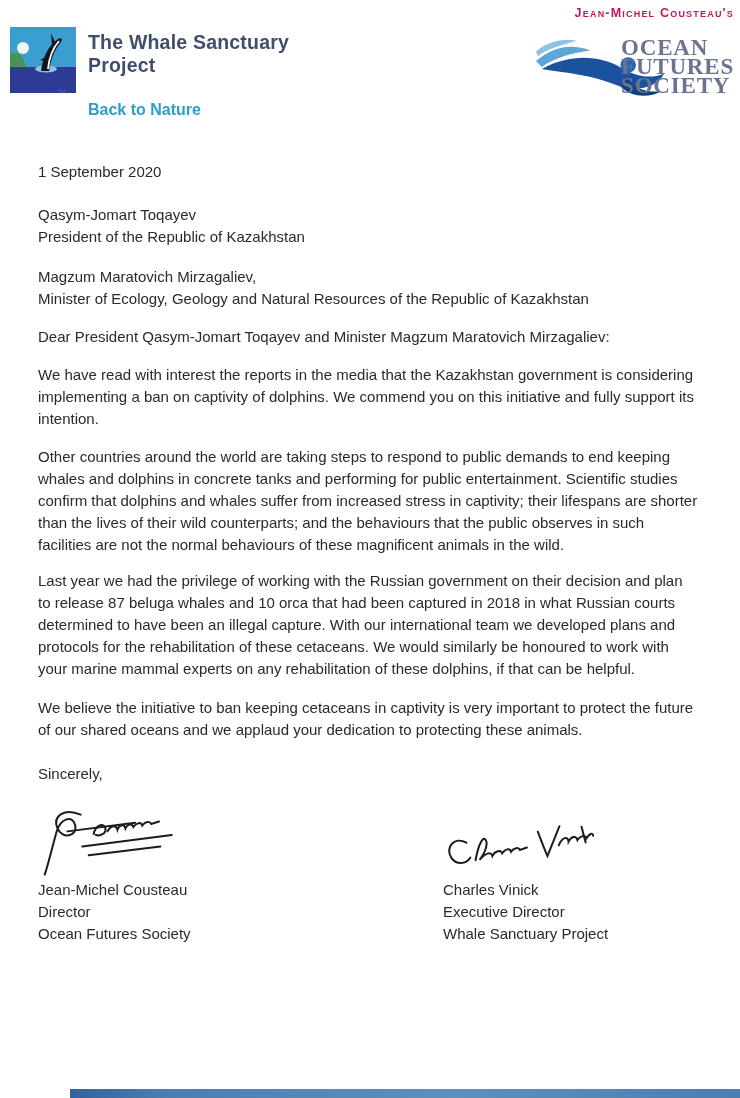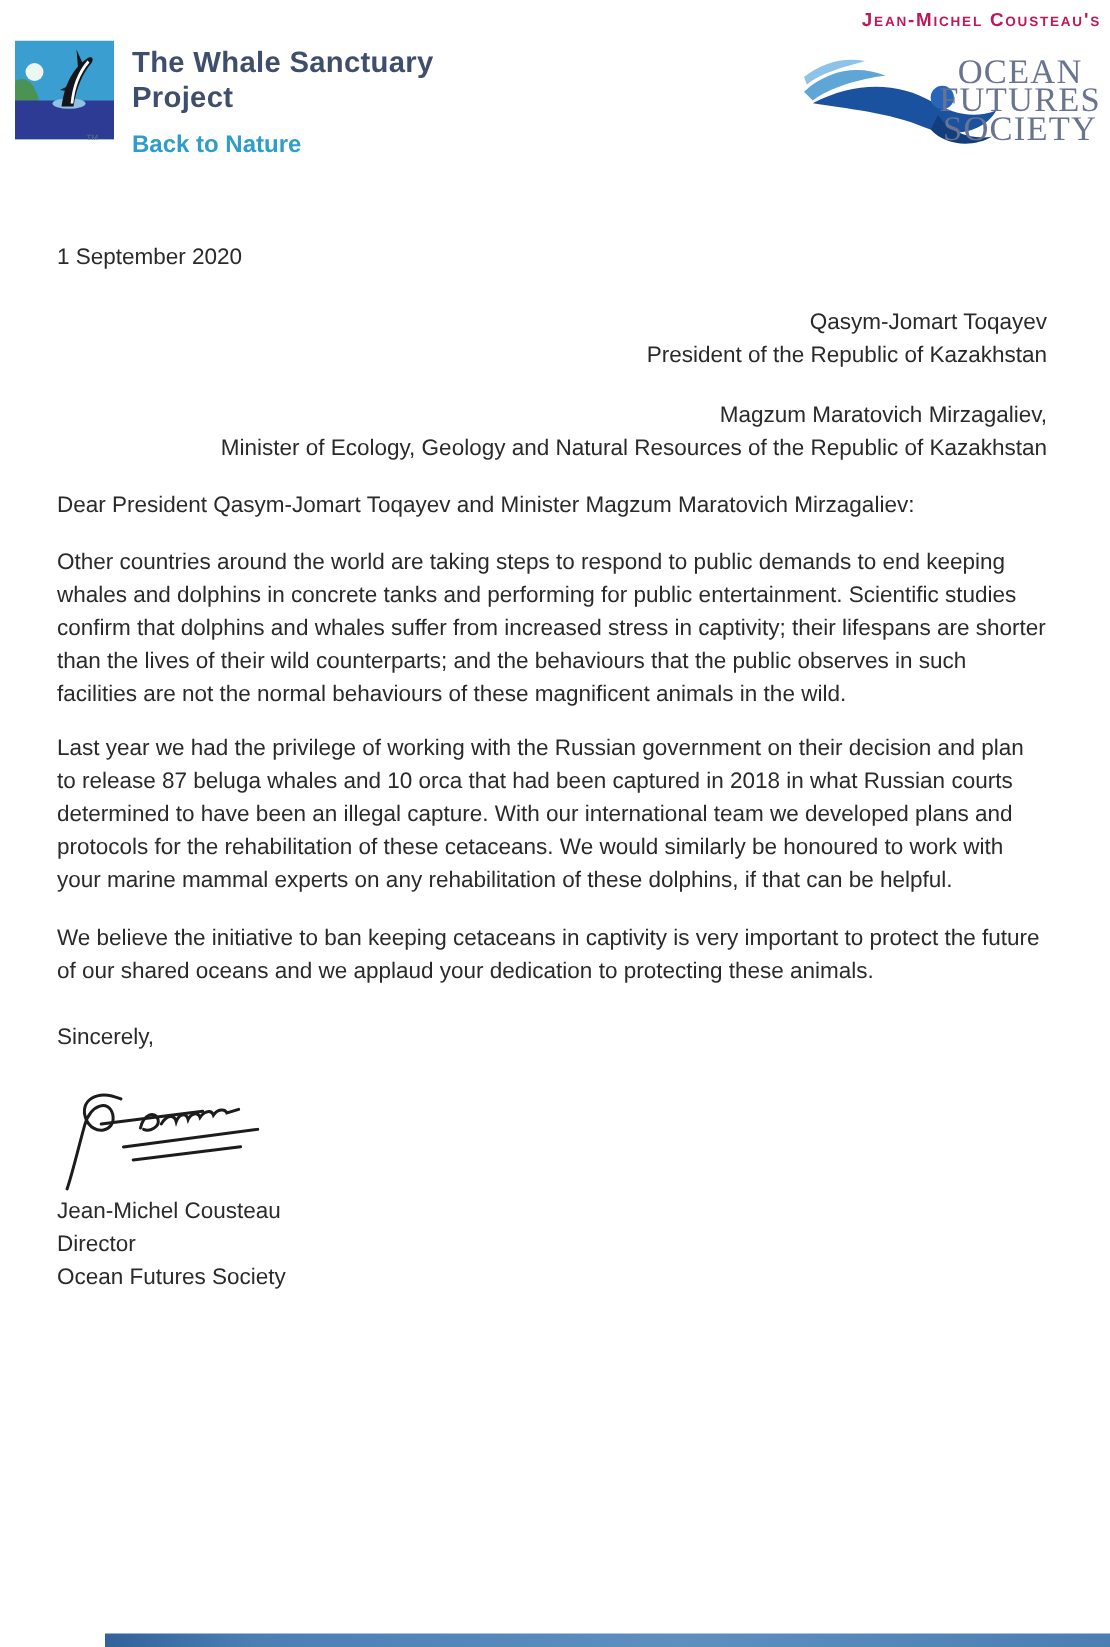--- a/index.html
+++ b/index.html
@@ -21,47 +21,48 @@
   .wsp-title {
     position:absolute; left:88px; top:31px; width:210px;
     font-size:19.5px; line-height:23px; font-weight:600;
     color:#3f4e6b; letter-spacing:.2px;
   }
   .tm-mark {
     position:absolute; left:57px; top:88px;
     font-size:9px; color:#5a6a85;
   }
   .wsp-tagline {
-    position:absolute; left:88px; top:88px;
+    position:absolute; left:88px; top:101px;
     font-size:16px; font-weight:700; color:#2f9dc9;
   }
 
   .ofs-diver { position:absolute; left:533px; top:32px; width:138px; height:66px; }
   .ofs-owner {
     position:absolute; right:6px; top:6px;
     font-size:12.5px; font-weight:700; color:#be185d;
     font-variant:small-caps; letter-spacing:1.2px;
   }
   .ofs-name {
     position:absolute; right:6px; top:38px;
-    text-align:center;
+    text-align:left;
     font-family:"Liberation Serif", serif;
     font-size:23px; line-height:19px; letter-spacing:.8px;
     color:#6a7490;
+    font-weight:bold;
   }
   .ofs-name div { margin-top:0; }
 
   
   .letter {
     position:absolute; left:38px; top:161px; width:660px;
     font-size:15px; line-height:22px;
   }
   .letter p { margin:0; }
   .date { margin-bottom:21px !important; }
-  .recipient { margin-bottom:18px;text-align:right; }
+  .recipient { margin-bottom:18px; }
   .recipient.last { margin-bottom:16px; }
   .salutation { margin-bottom:16px !important; }
   .para { margin-bottom:16px !important; }
   .para.p2 { margin-bottom:14px !important; }
   .para.p3 { margin-bottom:12px !important; }
   .para.p4 { margin-bottom:22px !important;margin-top:17px; }
   .closing { margin-bottom:14px !important; }
 
   
   .sig-row { display:flex; margin-top:6px; }
@@ -126,20 +127,21 @@
       <p>President of the Republic of Kazakhstan</p>
     </div>
 
     <div class="recipient last">
       <p>Magzum Maratovich Mirzagaliev,</p>
       <p>Minister of Ecology, Geology and Natural Resources of the Republic of Kazakhstan</p>
     </div>
 
     <p class="salutation">Dear President Qasym-Jomart Toqayev and Minister Magzum Maratovich Mirzagaliev:</p>
 
+    <p class="para p1">We have read with interest the reports in the media that the Kazakhstan government is considering implementing a ban on captivity of dolphins. We commend you on this initiative and fully support its intention.</p>
     <p class="para p2">Other countries around the world are taking steps to respond to public demands to end keeping whales and dolphins in concrete tanks and performing for public entertainment. Scientific studies confirm that dolphins and whales suffer from increased stress in captivity; their lifespans are shorter than the lives of their wild counterparts; and the behaviours that the public observes in such facilities are not the normal behaviours of these magnificent animals in the wild.</p>
     <p class="para p3">Last year we had the privilege of working with the Russian government on their decision and plan to release 87 beluga whales and 10 orca that had been captured in 2018 in what Russian courts determined to have been an illegal capture. With our international team we developed plans and protocols for the rehabilitation of these cetaceans. We would similarly be honoured to work with your marine mammal experts on any rehabilitation of these dolphins, if that can be helpful.</p>
     <p class="para p4">We believe the initiative to ban keeping cetaceans in captivity is very important to protect the future of our shared oceans and we applaud your dedication to protecting these animals.</p>
 
     <p class="closing">Sincerely,</p>
 
     <div class="sig-row">
 
       <div class="sig-col-left">
         <div class="sig-art">
@@ -152,19 +154,35 @@
               <path class="sigstroke" d="M44,44 L134,37"></path>
               <path class="sigstroke" d="M50,53 L122,48"></path>
             </g>
           </svg>
         </div>
         <div class="sig-name">Jean-Michel Cousteau</div>
         <div class="sig-title">Director</div>
         <div class="sig-org">Ocean Futures Society</div>
       </div>
 
+      <div class="sig-col-right">
+        <div class="sig-art">
+          <svg width="155" height="58" viewBox="0 0 155 58">
+            <g transform="rotate(-4 77 29)">
+              <path class="sigstroke" d="M24,18 C12,10 2,22 8,32 C12,39 22,40 27,33"></path>
+              <path class="sigstroke" d="M32,36 C36,20 42,10 44,18 C45,24 40,32 36,36 C42,30 48,28 49,33 C52,28 58,27 59,31 C62,27 67,26 68,30 C71,26 76,26 77,29 L84,27"></path>
+              <path class="sigstroke" d="M96,12 C99,22 102,32 104,37 L118,8"></path>
+              <path class="sigstroke" d="M116,27 C120,19 126,18 126,24 C129,19 134,18 135,23 C138,19 143,18 144,22 C147,18 151,16 151,20"></path>
+              <path class="sigstroke" d="M140,10 L143,26"></path>
+            </g>
+          </svg>
+        </div>
+        <div class="sig-name">Charles Vinick</div>
+        <div class="sig-title">Executive Director</div>
+        <div class="sig-org">Whale Sanctuary Project</div>
+      </div>
 
     </div>
   </div>
 
   <div class="footer-bar"></div>
 
 </div>
 
 </body></html>

